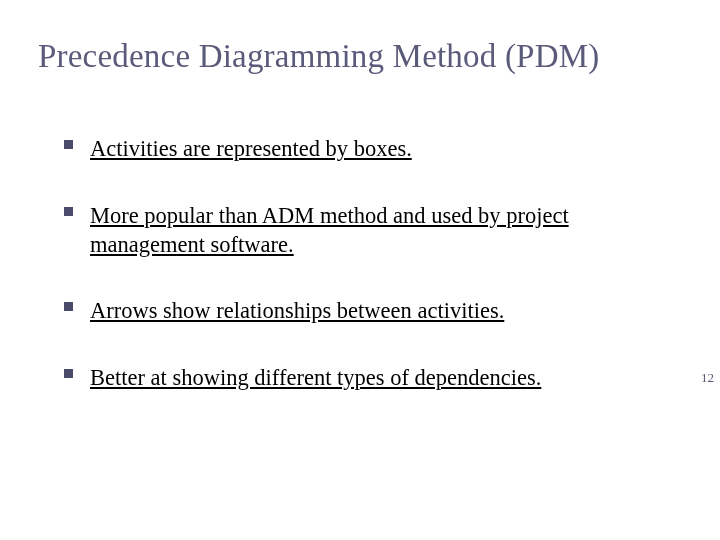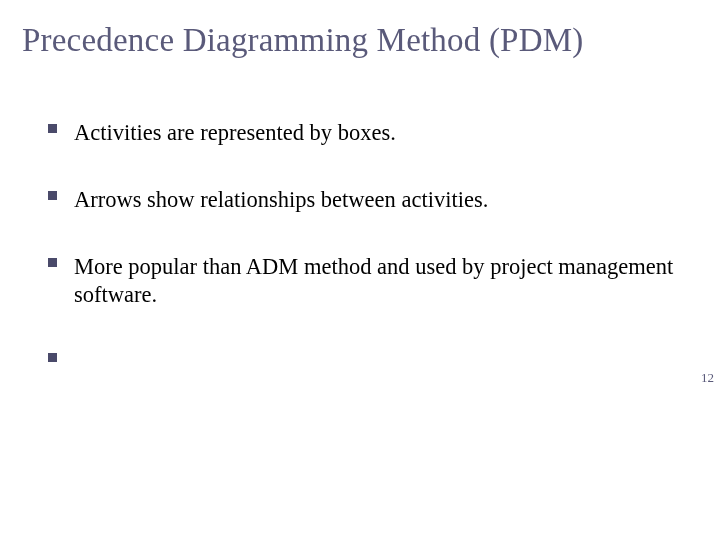--- a/index.html
+++ b/index.html
@@ -7,21 +7,21 @@
   body {
     font-family: Georgia, 'Times New Roman', serif;
     background: #ffffff;
     position: relative;
     overflow: hidden;
   }
   .slide {
     width: 720px;
     height: 392px;
     position: relative;
-    padding: 0;
+    padding: 16px;
   }
   .title {
     font-size: 33px;
     font-weight: 400;
     color: #5a5a7a;
     padding: 22px 0 0 22px;
     letter-spacing: 0.2px;
     font-family: Georgia, 'Times New Roman', serif;
   }
   .bullets {
@@ -29,20 +29,21 @@
     list-style: none;
   }
   .bullets li {
     font-size: 22.5px;
     color: #000000;
     line-height: 1.28;
     margin-bottom: 38px;
     position: relative;
     padding-left: 26px;
     font-family: Georgia, 'Times New Roman', serif;
+    text-decoration: underline;
   }
   .bullets li .marker {
     position: absolute;
     left: 0;
     top: 5px;
     width: 9px;
     height: 9px;
     background: #4a4a6a;
   }
   .page-number {
@@ -60,25 +61,26 @@
 <div class="slide">
   <h1 class="title">Precedence Diagramming Method (PDM)</h1>
 
   <ul class="bullets">
     <li>
       <span class="marker"></span>
       <span>Activities are represented by boxes.</span>
     </li>
     <li>
       <span class="marker"></span>
+      <span>More popular than ADM method and used by project management software.</span>
+    </li>
+    <li>
+      <span class="marker"></span>
       <span>Arrows show relationships between activities.</span>
     </li>
     <li>
       <span class="marker"></span>
-      <span>More popular than ADM method and used by project management software.</span>
-    </li>
-    <li>
-      <span class="marker"></span>
+      <span>Better at showing different types of dependencies.</span>
     </li>
   </ul>
 
   <div class="page-number">12</div>
 </div>
 
 </body></html>

